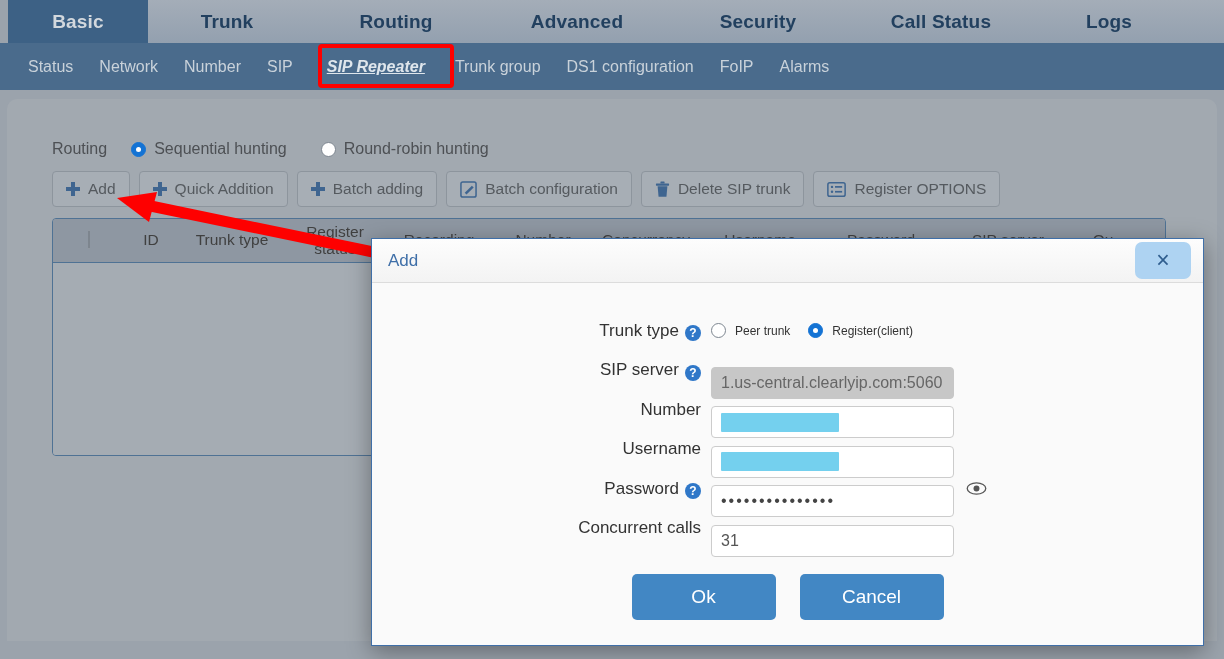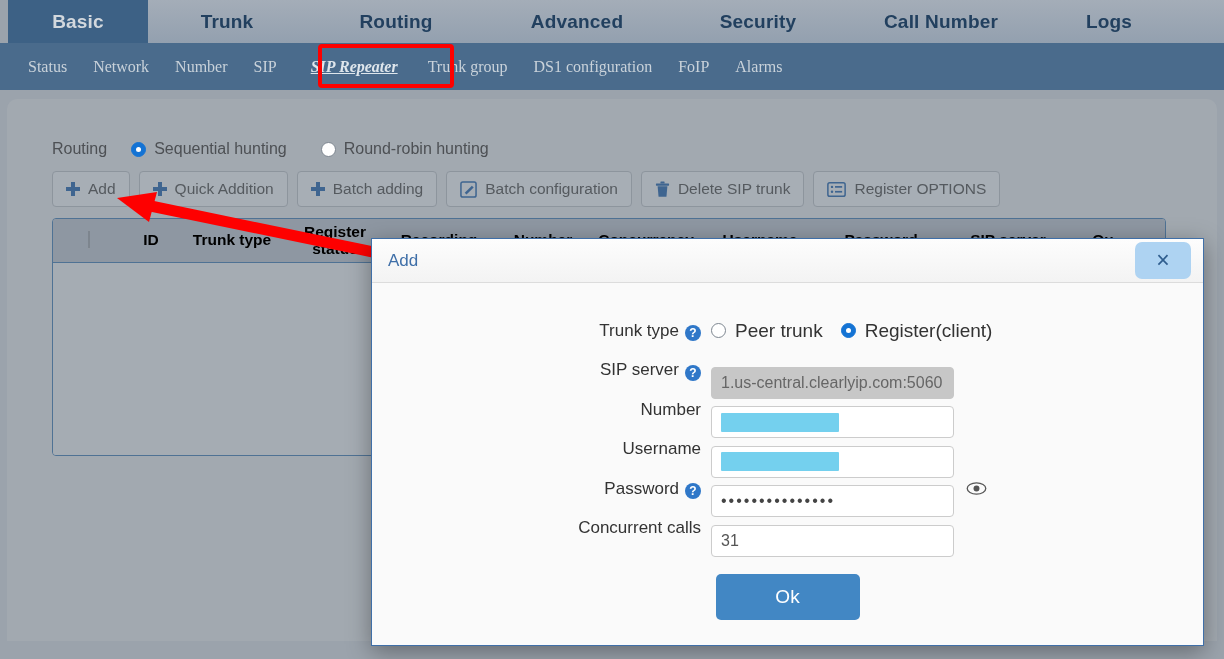--- a/index.html
+++ b/index.html
@@ -52,21 +52,20 @@
     display: flex;
     align-items: center;
     padding-left: 28px;
     box-sizing: border-box;
   }
   .sub-tab {
     font-size: 16px;
     color: #c9d2da;
     margin-right: 26px;
     white-space: nowrap;
-    font-family: Liberation Serif, serif;
   }
   .sub-tab.current {
     font-weight: bold;
     font-style: italic;
     text-decoration: underline;
     color: #dfe6ec;
   }
   #sub-nav-highlight {
     position: absolute;
     left: 318px;
@@ -184,22 +183,22 @@
   #table-head {
     height: 44px;
     background: #8e97a2;
     border-bottom: 1px solid #4f7294;
     display: flex;
     align-items: center;
     box-sizing: border-box;
   }
   .th {
     font-size: 15.5px;
-    font-weight: bold;
-    color: #000000;
+    font-weight: normal;
+    color: #404040;
     text-align: center;
     line-height: 1.05;
     flex: 0 0 auto;
   }
   .chk-box {
     width: 17px; height: 17px;
     border: 1px solid #7d858e;
     background: #b4bac0;
     border-radius: 2px;
     box-sizing: border-box;
@@ -319,21 +318,21 @@
     background: #74d0ee;
     border-radius: 1px;
   }
   .dots {
     font-size: 16px;
     letter-spacing: 2px;
     color: #444;
   }
   .eye-ico { margin-left: 12px; display: inline-flex; }
 
-  .radio-inline { display: flex; align-items: center; margin-right: 18px; font-size: 19px; color: #333; }
+  .radio-inline { display: flex; align-items: center; margin-right: 18px; font-size: 12px; color: #333; }
   .radio-inline .radio { margin-right: 9px; }
 
   #modal-actions {
     display: flex;
     justify-content: center;
     gap: 24px;
     margin-top: 26px;
   }
   .dlg-btn {
     min-width: 104px;
@@ -363,21 +362,21 @@
   <div class="top-tab" style="width:160px">
       <span>Routing</span>
     </div>
   <div class="top-tab" style="width:162px">
       <span>Advanced</span>
     </div>
   <div class="top-tab" style="width:160px">
       <span>Security</span>
     </div>
   <div class="top-tab" style="width:166px">
-      <span>Call Number</span>
+      <span>Call Status</span>
     </div>
   <div class="top-tab" style="width:130px">
       <span>Logs</span>
     </div>
   <div class="top-tab" style="width:130px"></div>
 </div>
 
 <div id="sub-nav">
   <div class="sub-tab">Status</div>
   <div class="sub-tab">Network</div>
@@ -553,16 +552,17 @@
 
     <div class="frow">
       <div class="flabel">Concurrent calls</div>
       <div class="fcontrol">
         <div class="txt-input">31</div>
       </div>
     </div>
 
     <div id="modal-actions">
       <div class="dlg-btn">Ok</div>
+      <div class="dlg-btn">Cancel</div>
     </div>
 
   </div>
 </div>
 
 </body></html>

